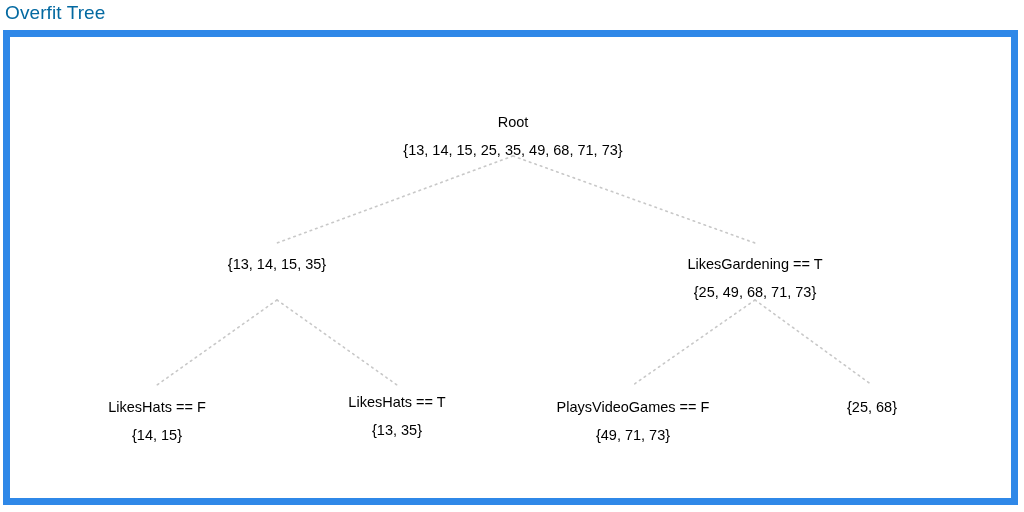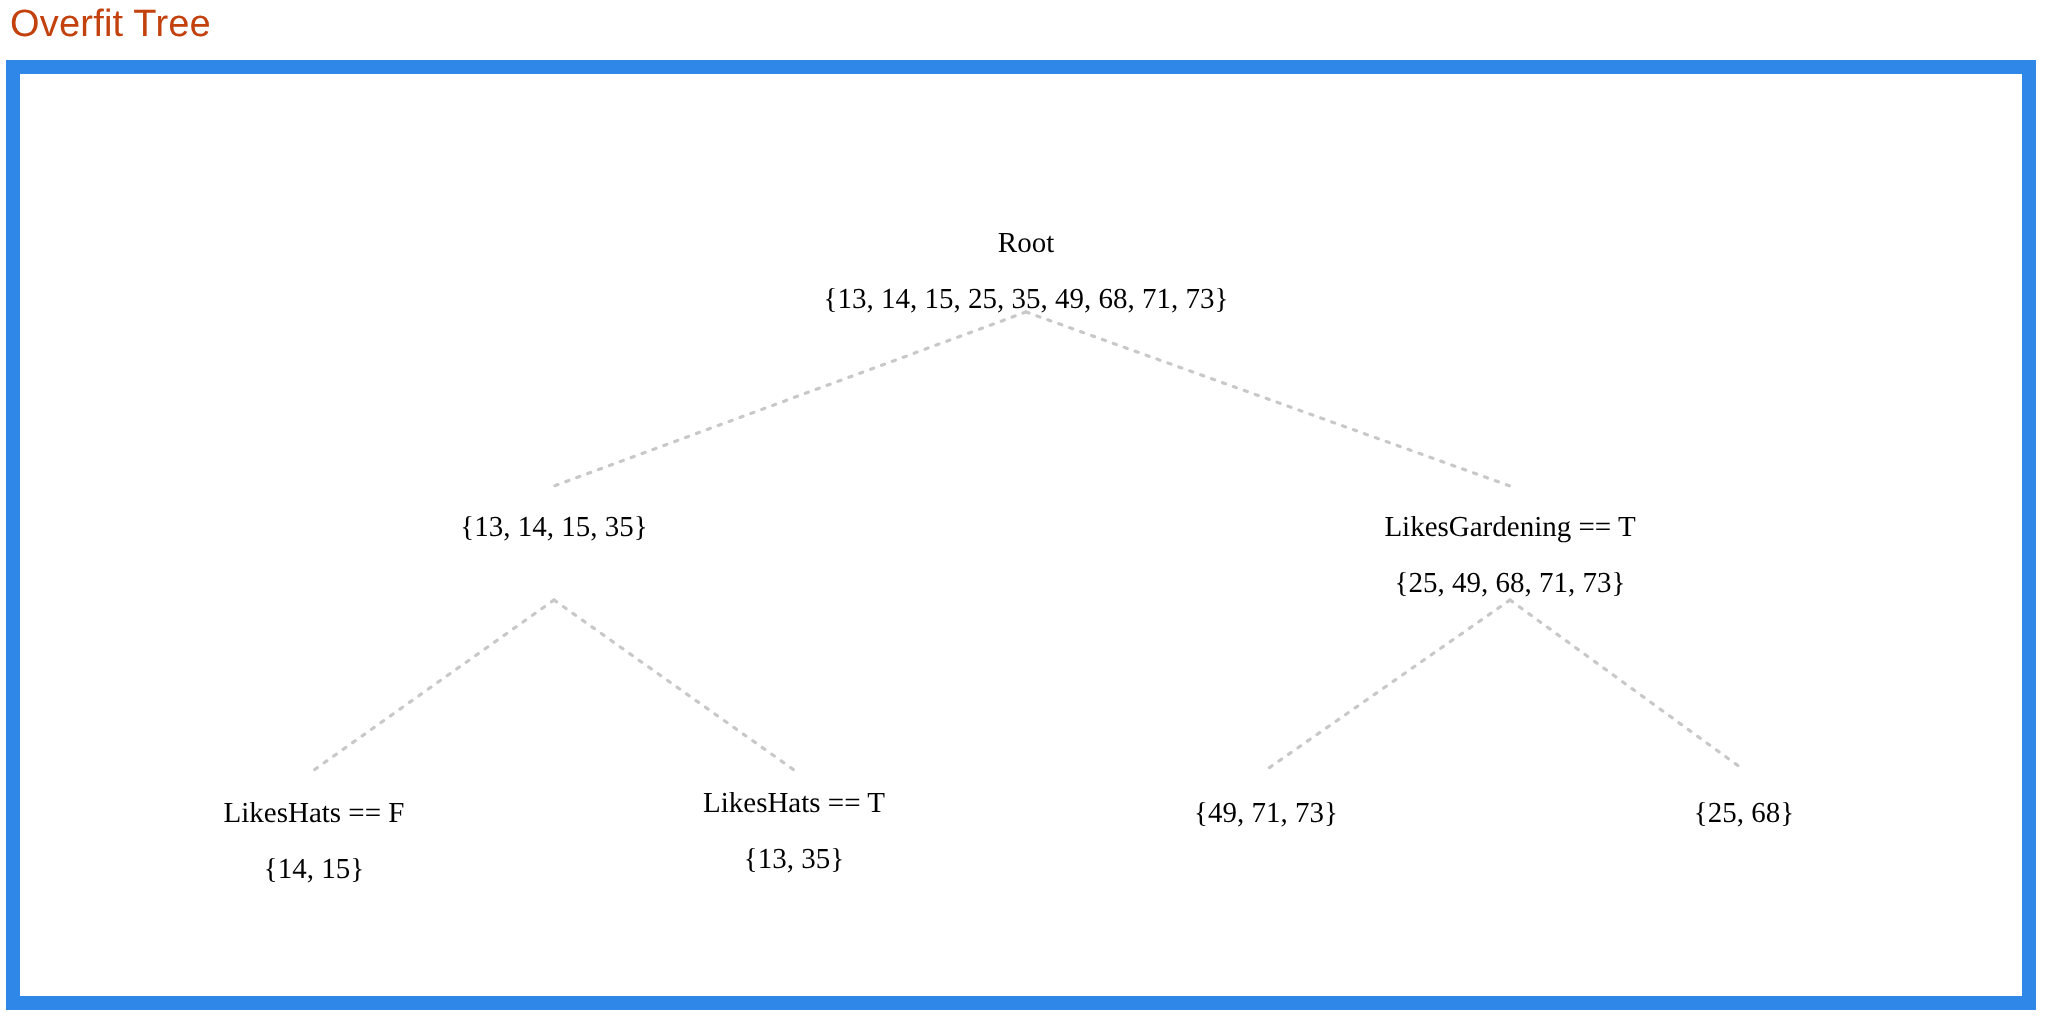--- a/index.html
+++ b/index.html
@@ -15,21 +15,21 @@
     font-family: "Liberation Sans", sans-serif;
     color: #000000;
     -webkit-font-smoothing: antialiased;
   }
   #page-title {
     position: absolute;
     left: 5px;
     top: 0px;
     font-size: 19px;
     line-height: 26px;
-    color: #c2410c;
+    color: #0369a1;
     white-space: nowrap;
     letter-spacing: 0.1px;
   }
   #diagram-frame {
     position: absolute;
     left: 3px;
     top: 30px;
     width: 1015px;
     height: 475px;
     box-sizing: border-box;
@@ -48,21 +48,20 @@
     position: absolute;
     transform: translateX(-50%);
     text-align: center;
     white-space: nowrap;
     font-size: 14.5px;
     line-height: 28px;
     color: #000000;
   }
   .node-label, .node-set {
     display: block;
-    font-family: Liberation Serif, serif;
   }
 </style>
 </head>
 <body>
 
 <div id="page-title">Overfit Tree</div>
 
 <div id="diagram-frame"></div>
 
 <svg id="tree-canvas" viewBox="0 0 1024 512" xmlns="http://www.w3.org/2000/svg">
@@ -88,18 +87,19 @@
     </div>
     <div class="tree-node" style="left: 157px; top: 393px;">
       <span class="node-label">LikesHats == F</span>
       <span class="node-set">{14, 15}</span>
     </div>
     <div class="tree-node" style="left: 397px; top: 388px;">
       <span class="node-label">LikesHats == T</span>
       <span class="node-set">{13, 35}</span>
     </div>
     <div class="tree-node" style="left: 633px; top: 393px;">
+      <span class="node-label">PlaysVideoGames == F</span>
       <span class="node-set">{49, 71, 73}</span>
     </div>
     <div class="tree-node" style="left: 872px; top: 393px;">
       <span class="node-set">{25, 68}</span>
     </div>
   </div>
 
 </body></html>

